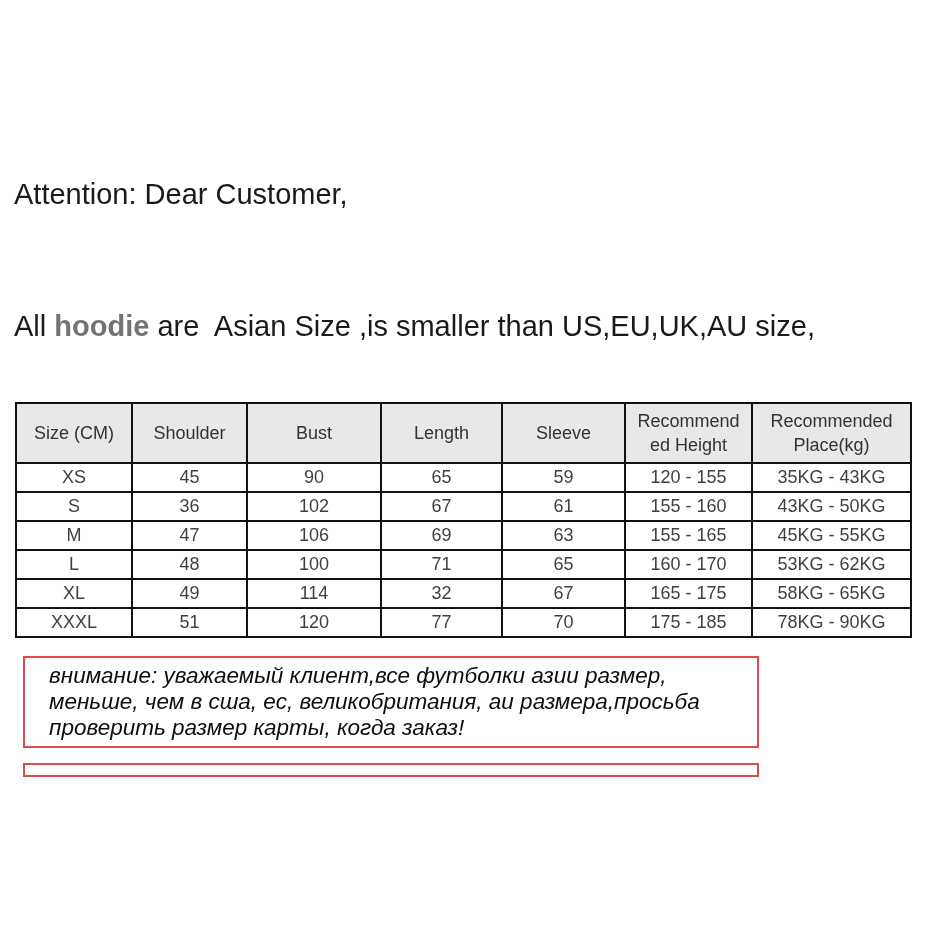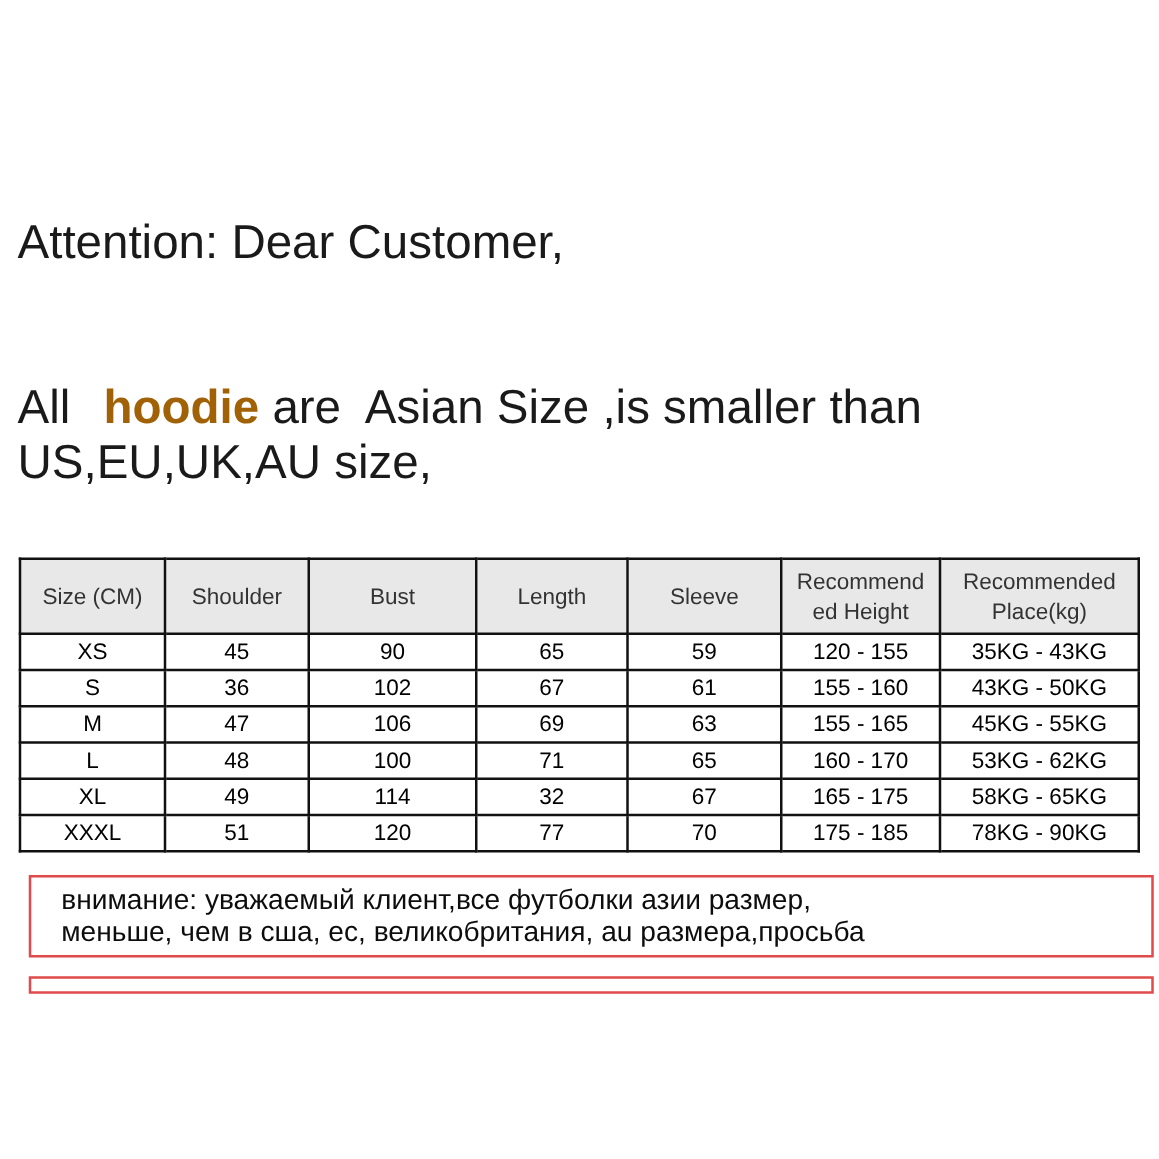--- a/index.html
+++ b/index.html
@@ -10,29 +10,28 @@
   body {
     width: 927px;
     height: 927px;
     font-family: "Liberation Sans", sans-serif;
     color: #111111;
     overflow: hidden;
   }
   
   .attention {
     margin: 84px 0 0 14px;
-    font-size: 38px;
+    font-size: 29px;
     line-height: 44px;
     color: #1a1a1a;
     white-space: pre-wrap;
   }
   .attention .hl {
-    color: #a16207;
+    color: #737373;
     font-weight: bold;
-    margin-left: 16px;
   }
   
   table.size-chart {
     margin: 10px 0 0 15px;
     border-collapse: collapse;
     table-layout: fixed;
     width: 895px;
     border: 2px solid #000000;
   }
   table.size-chart th, table.size-chart td {
@@ -47,32 +46,33 @@
     font-weight: normal;
     font-size: 18px;
     color: #333333;
     height: 58px;
     white-space: pre-line;
     line-height: 24px;
   }
   table.size-chart td {
     height: 27px;
     font-size: 18px;
-    color: #000000;
+    color: #404040;
   }
   
   .note {
     box-sizing: border-box;
-    width: 900px;
+    width: 736px;
     margin-left: 23px;
     border: 2px solid #e04a4a;
     padding: 5px 16px 5px 24px;
     font-size: 22.5px;
     line-height: 26px;
     color: #0d0d0d;
+    font-style: italic;
   }
   .note-1 { margin-top: 18px; }
   .note-2 { margin-top: 15px; }
   .note div { white-space: nowrap; }
 </style>
 </head>
 <body>
 
 <div class="attention">
   <div>Attention: Dear Customer,</div>
@@ -156,19 +156,20 @@
       <td>70</td>
       <td>175 - 185</td>
       <td>78KG - 90KG</td>
     </tr>
   </tbody>
 </table>
 
 <div class="note note-1">
   <div>внимание: уважаемый клиент,все футболки азии размер,</div>
   <div>меньше, чем в сша, ес, великобритания, au размера,просьба</div>
+  <div>проверить размер карты, когда заказ!</div>
 </div>
 
 <div class="note note-2">
   
   
   
 </div>
 
 </body></html>

